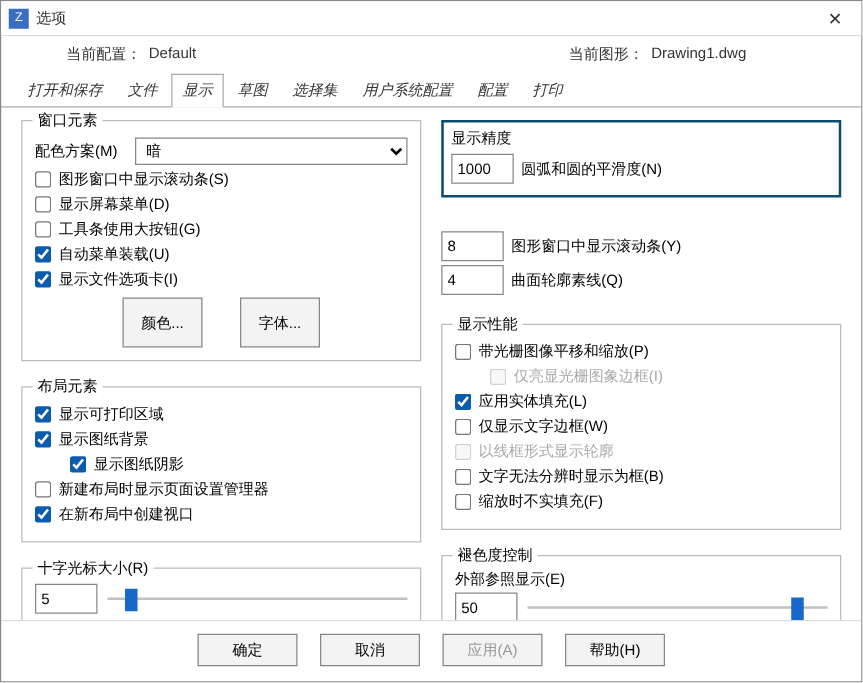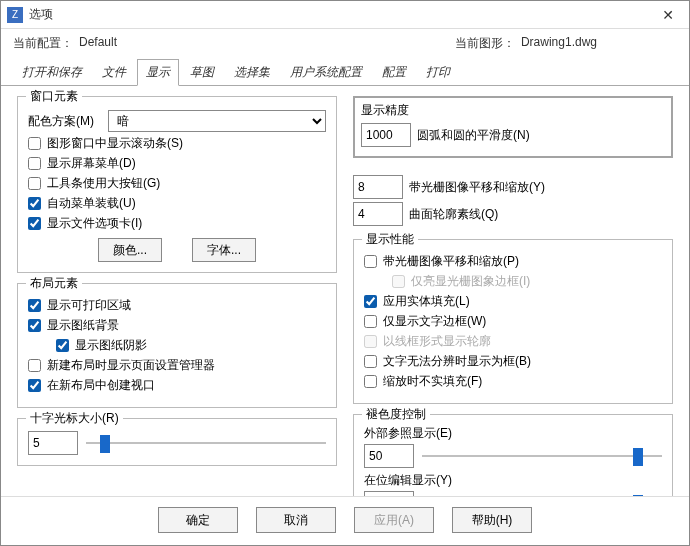--- a/index.html
+++ b/index.html
@@ -42,21 +42,21 @@
       width: 30px; height: 22px;
       display: flex; align-items: center; justify-content: center;
       font-size: 14px; color: #333;
     }
     .info-row {
       display: flex;
       padding: 6px 12px 2px;
       font-size: 12px;
       color: #333;
     }
-    .info-row .lbl { margin-right: 6px; }
+    .info-row .lbl { margin-right: 6px; margin-left: 40px; }
     .info-row .val { margin-right: 40px; }
     .info-row .spacer { flex: 1; }
     .tabs {
       display: flex;
       padding: 4px 12px 0;
       border-bottom: 1px solid #aaa;
       font-size: 12px;
     }
     .tab {
       padding: 4px 8px;
@@ -73,21 +73,21 @@
       border-bottom: 1px solid #fff;
       background: #fff;
     }
     .content {
       flex: 1;
       display: flex;
       padding: 10px 16px;
       gap: 16px;
       overflow: hidden;
     }
-    .col { flex: 1; display: flex; flex-direction: column; gap: 10px; }
+    .col { flex: 1; display: flex; flex-direction: column; gap: 20px; }
     .group {
       border: 1px solid #bbb;
       padding: 10px 10px 10px;
       position: relative;
     }
     .group-title {
       position: absolute;
       top: -9px;
       left: 8px;
       background: #fff;
@@ -114,31 +114,31 @@
       font-size: 12px;
     }
     select {
       height: 22px;
       border: 1px solid #888;
       font-size: 12px;
       padding: 0 4px;
       background: #fff;
     }
     .btn {
-      height: 24px;
+      height: 40px;
       border: 1px solid #888;
       background: #f3f3f3;
       font-size: 12px;
       padding: 0 14px;
       cursor: default;
     }
     .btn:disabled { color: #999; }
     .small-input { width: 50px; }
     .highlight-box {
-      border: 2px solid #a3a3a3;
+      border: 2px solid #0c4a6e;
       padding: 4px 6px 6px;
       margin-bottom: 4px;
     }
     .slider-row {
       display: flex;
       align-items: center;
       gap: 8px;
       margin-top: 2px;
     }
     .slider {
@@ -280,21 +280,21 @@
       <div class="highlight-box">
         <div style="margin-bottom:4px">显示精度</div>
         <div class="row">
           <input type="text" class="small-input" value="1000" style="">
           <label>圆弧和圆的平滑度(N)</label>
         </div>
       </div>
       <div>
         <div class="row">
           <input type="text" class="small-input" value="8" style="">
-          <label>带光栅图像平移和缩放(Y)</label>
+          <label>图形窗口中显示滚动条(Y)</label>
         </div>
         <div class="row">
           <input type="text" class="small-input" value="4" style="">
           <label>曲面轮廓素线(Q)</label>
         </div>
       </div>
 
       <div class="group">
         <div class="group-title">显示性能</div>
         <div class="row">

